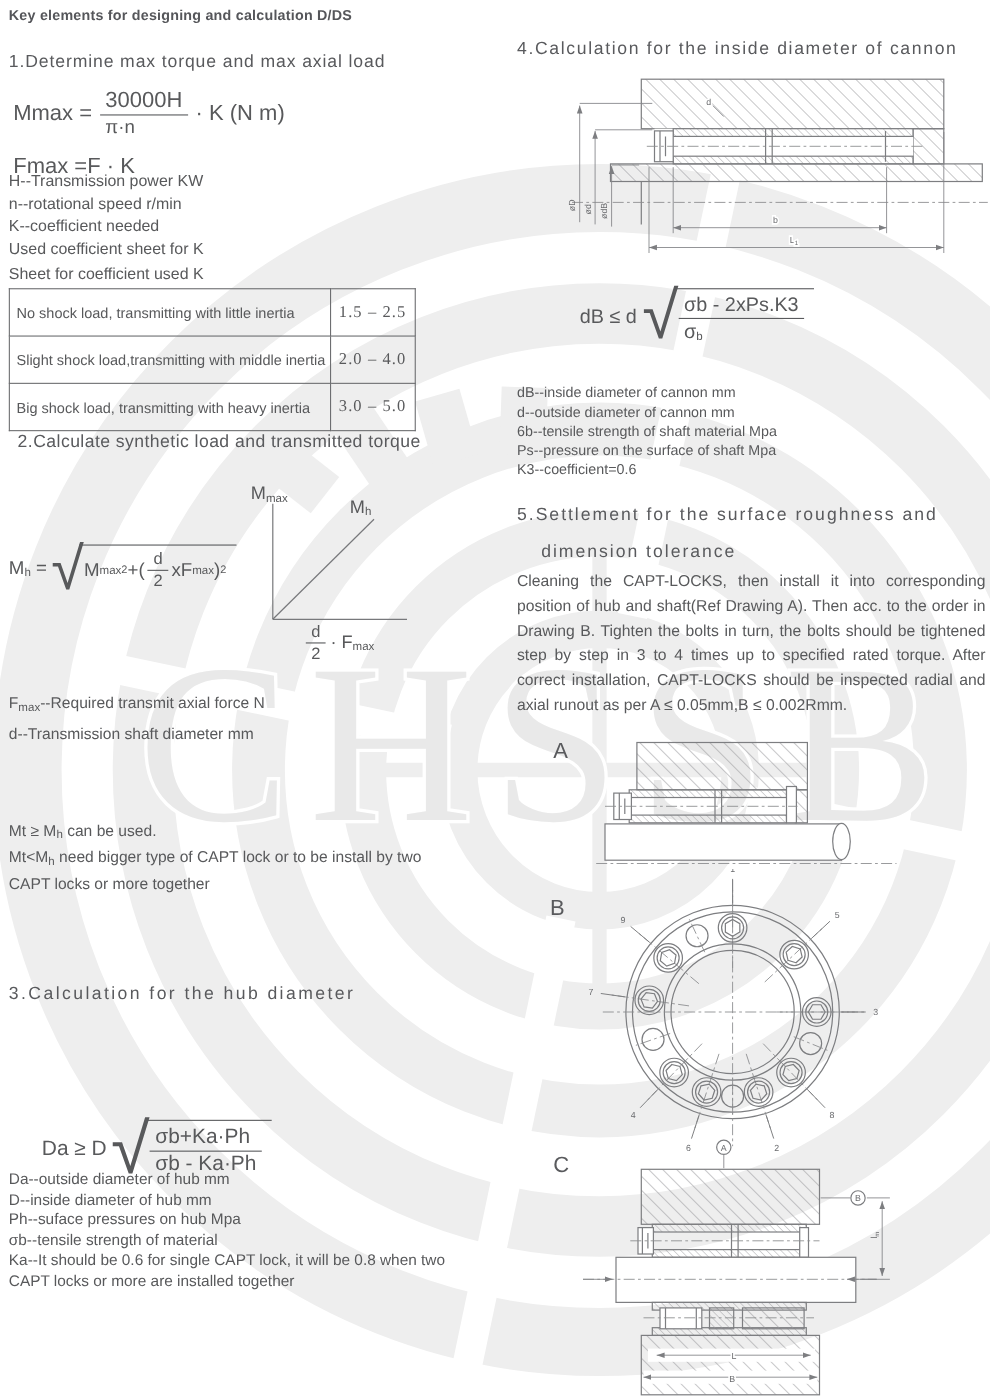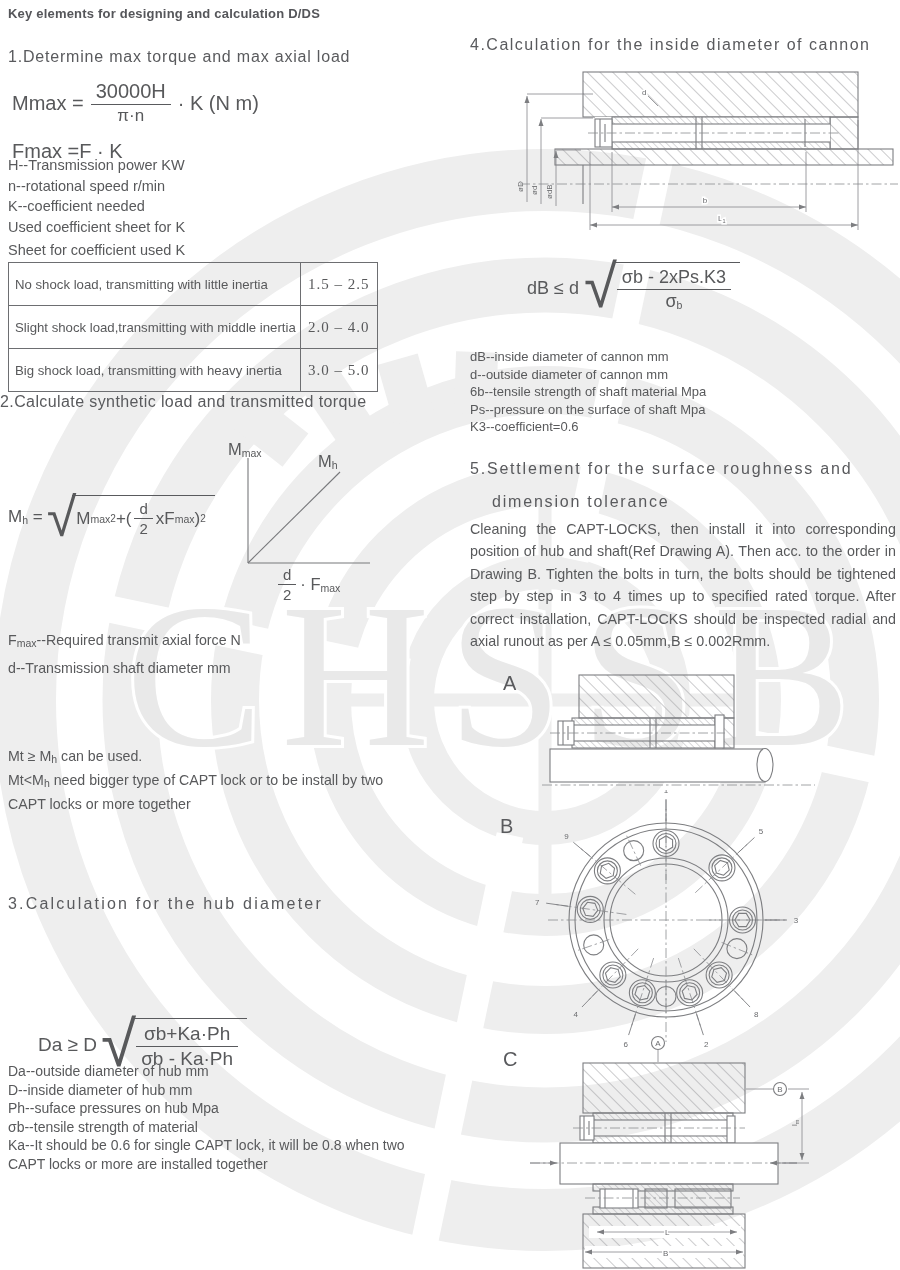--- a/index.html
+++ b/index.html
@@ -10,21 +10,21 @@
   .title{font-size:13px;font-weight:bold;color:#55565a;letter-spacing:.2px;}
   .sech{font-size:16px;color:#595a5d;}
   .note{font-size:14.5px;line-height:20.5px;}
   .note2{font-size:14.2px;line-height:21px;}
   .note3{font-size:14px;line-height:18.6px;}
   .note4{font-size:13px;line-height:17.6px;}
   .f20{font-size:20px;}
   .f17{font-size:17px;}
   .f19{font-size:19px;}
   .frow{display:flex;align-items:center;}
-  .frac{display:inline-flex;flex-direction:column;text-align:center;margin:0 7px;}
+  .frac{display:inline-flex;flex-direction:column;margin:0 7px;}
   .frac .fn{padding:0 5px 1px;}
   .frac .fd{border-top:1.6px solid #595a5d;padding:1px 5px 0;}
   .fd17{font-size:17px;}
   .sqrt{display:inline-flex;align-items:flex-start;}
   .rad{line-height:.8;font-weight:300;transform:translateY(1px);}
   .bar{border-top:1.7px solid #595a5d;display:inline-flex;align-items:center;
        padding:4px 9px 2px 4px;margin-left:-4px;}
   .sb{font-size:10.5px;vertical-align:-2px;}
   .su{font-size:10px;vertical-align:8px;}
   .ktab{border-collapse:collapse;}
@@ -122,21 +122,21 @@
       <td class="td1">Slight shock load,transmitting with middle inertia</td>
       <td class="td2">2.0 – 4.0</td>
     </tr>
     <tr>
       <td class="td1">Big shock load, transmitting with heavy inertia</td>
       <td class="td2">3.0 – 5.0</td>
     </tr>
   </tbody>
     </table>
 
-  <div class="abs sech" style="left:0px;top:393px;letter-spacing:.4px">2.Calculate synthetic load and transmitted torque</div>
+  <div class="abs sech" style="left:16px;top:393px;letter-spacing:.4px">2.Calculate synthetic load and transmitted torque</div>
 
   <div class="abs frow" style="left:8px;top:495px">
     <span class="f17"><span>M</span><span class="sb">h</span><span> =</span></span>
     <span class="sqrt" style="margin-left:4px">
       <span class="rad" style="font-size:54px">√</span>
       <span class="bar">
         <span class="f17">M</span>
           <span class="sb">max</span>
           <span class="su">2</span>
         <span class="f17">+(</span>

